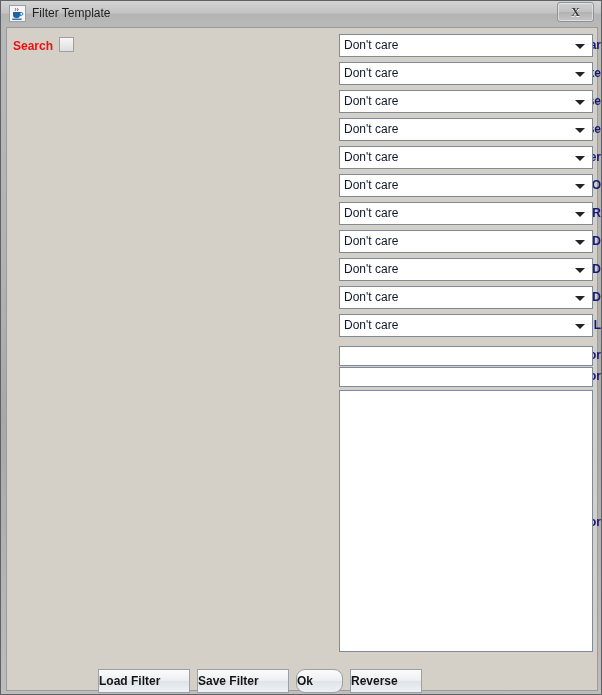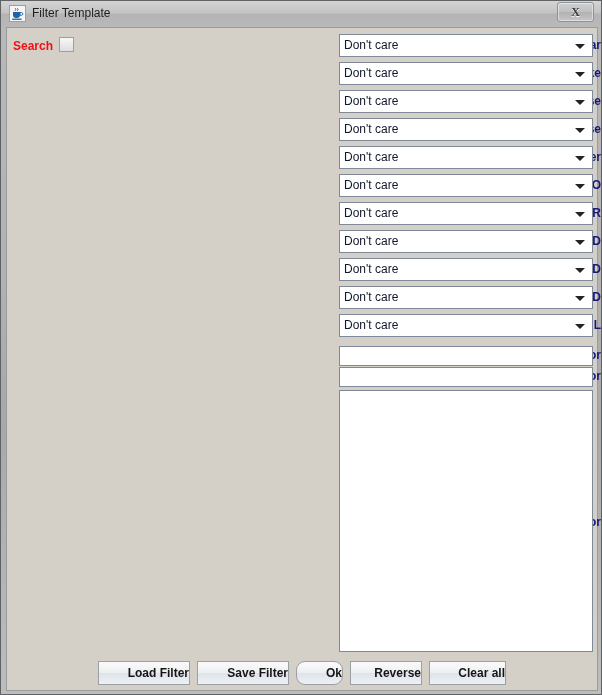--- a/index.html
+++ b/index.html
@@ -196,29 +196,29 @@
   
   #buttonbar {
     position: absolute;
     left: 0;
     top: 656px;
     width: 602px;
     height: 39px;
   }
   .btn {
     position: absolute;
-    top: 4px;
+    top: 12px;
     height: 24px;
     box-sizing: border-box;
     border: 1px solid #9aa0a6;
     background: linear-gradient(to bottom, #fbfbfb 0%, #eceff2 48%, #dfe4ea 52%, #eef1f4 100%);
     font-size: 12px;
     font-weight: bold;
     color: #151515;
-    text-align: right;
+    text-align: left;
     line-height: 22px;
     white-space: nowrap;
   }
 </style>
 </head>
 <body>
 
 <div id="window">
 
   <div id="titlebar">
@@ -332,16 +332,15 @@
   <div class="row-label" id="comments-label" style="top:514px;">Search Comments for</div>
   <div id="comments-area">
     <div class="ta-inner"></div>
   </div>
 
   <div id="buttonbar">
       <div class="btn" style="left:97px;width:92px;">Load Filter</div>
       <div class="btn" style="left:196px;width:92px;">Save Filter</div>
       <div class="btn" style="left:295px;width:47px;border-radius:9px;">Ok</div>
       <div class="btn" style="left:349px;width:72px;">Reverse</div>
-      <div class="btn" style="left:428px;width:77px;">Clear all</div>
     </div>
 
 </div>
 
 </body></html>

